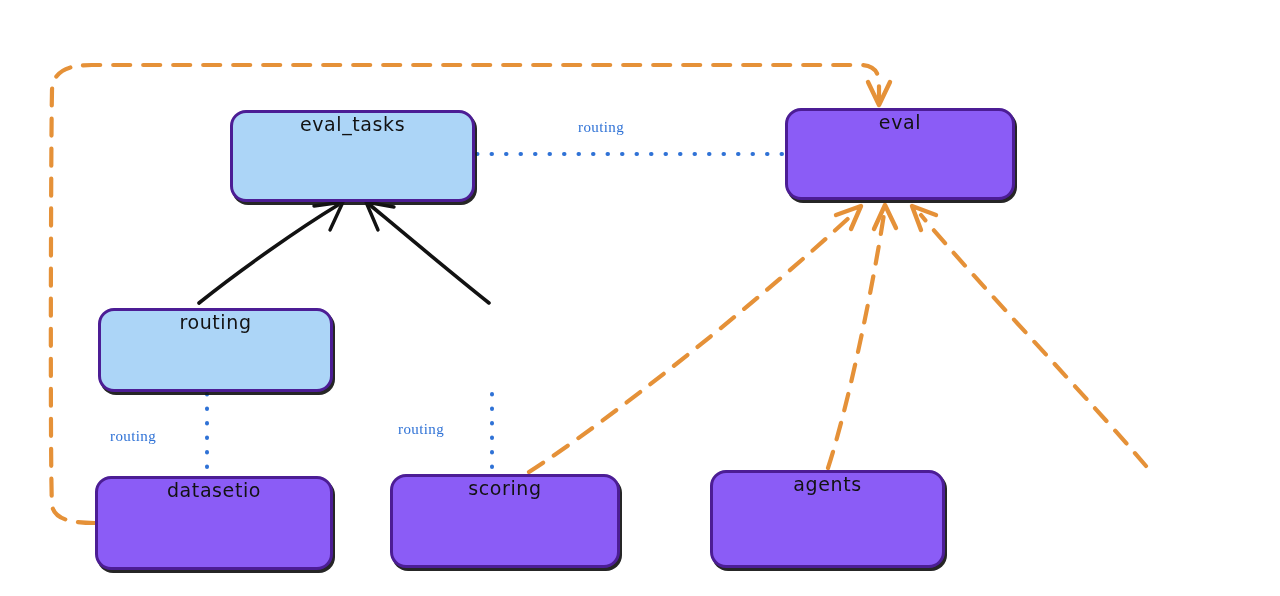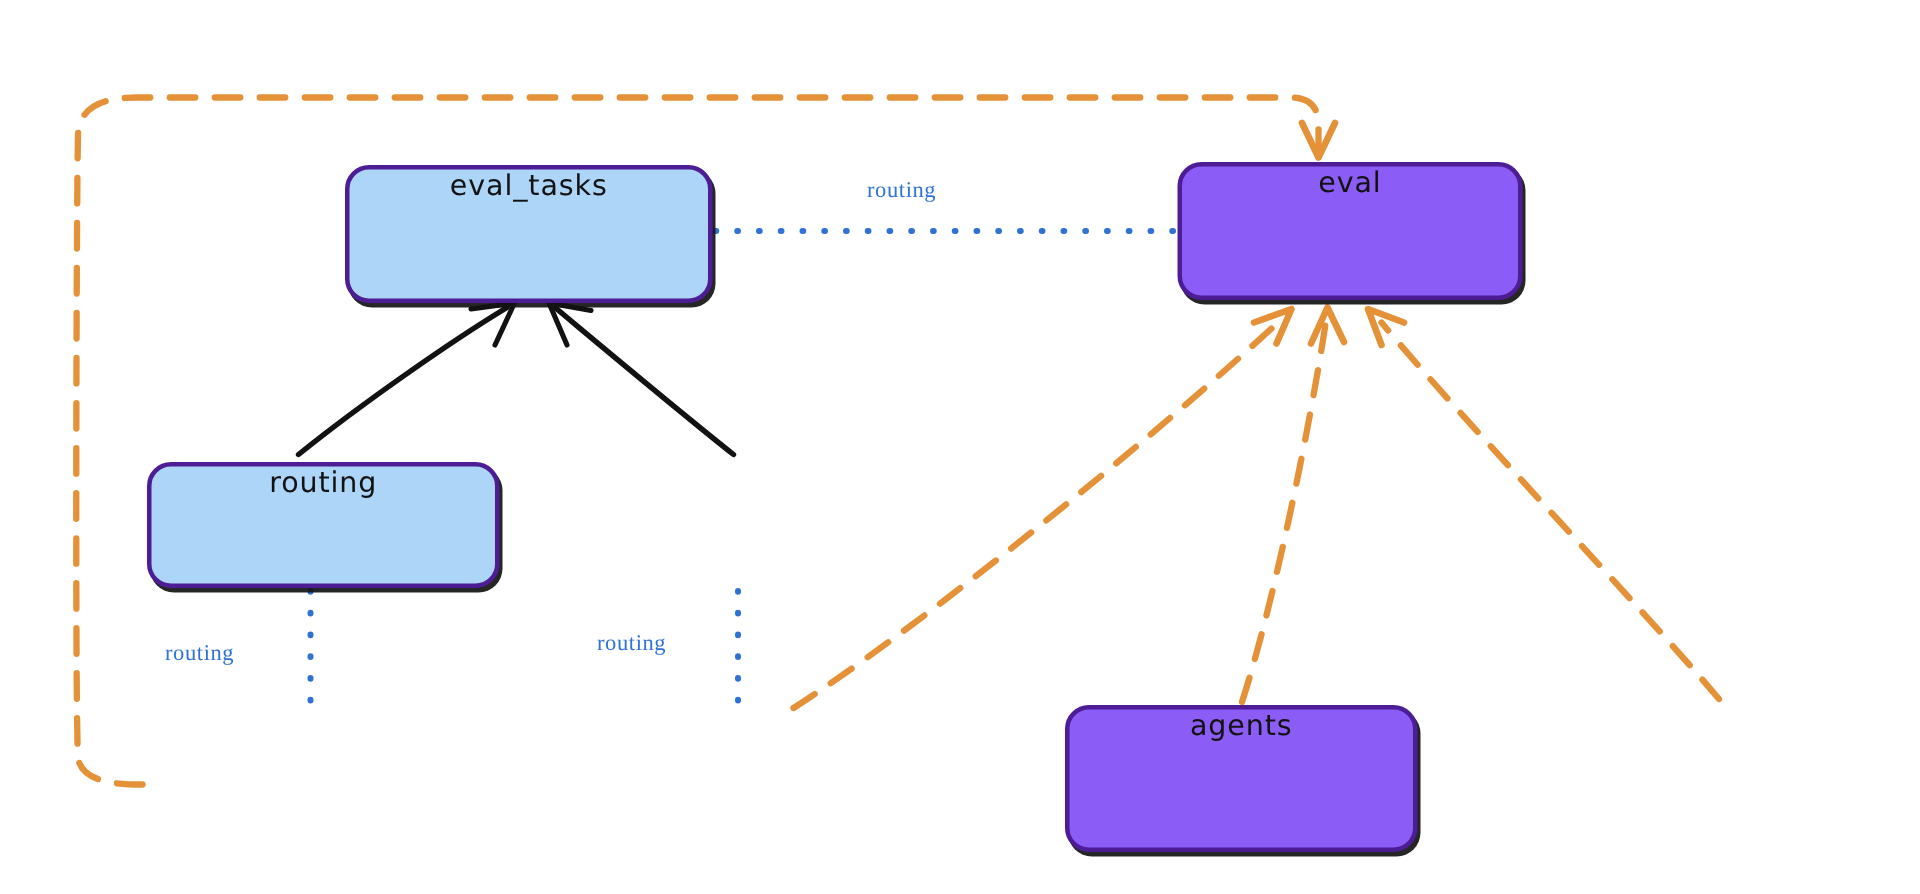--- a/index.html
+++ b/index.html
@@ -110,21 +110,27 @@
 
   <div class="node green" style="left:785px; top:108px; width:230px; height:92px;">
     <span class="label">eval</span>
   </div>
 
   <div class="node blue" style="left:98px; top:308px; width:235px; height:84px;">
     <span class="label">routing</span>
   </div>
 
 
+  <div class="node green" style="left:95px; top:476px; width:238px; height:94px;">
+    <span class="label">datasetio</span>
+  </div>
 
+  <div class="node green" style="left:390px; top:474px; width:230px; height:94px;">
+    <span class="label">scoring</span>
+  </div>
 
   <div class="node green" style="left:710px; top:470px; width:235px; height:98px;">
     <span class="label">agents</span>
   </div>
 
 
   <div class="edge-label" style="left:578px; top:119px;">routing</div>
 
   <div class="edge-label" style="left:110px; top:428px;">routing</div>
 

